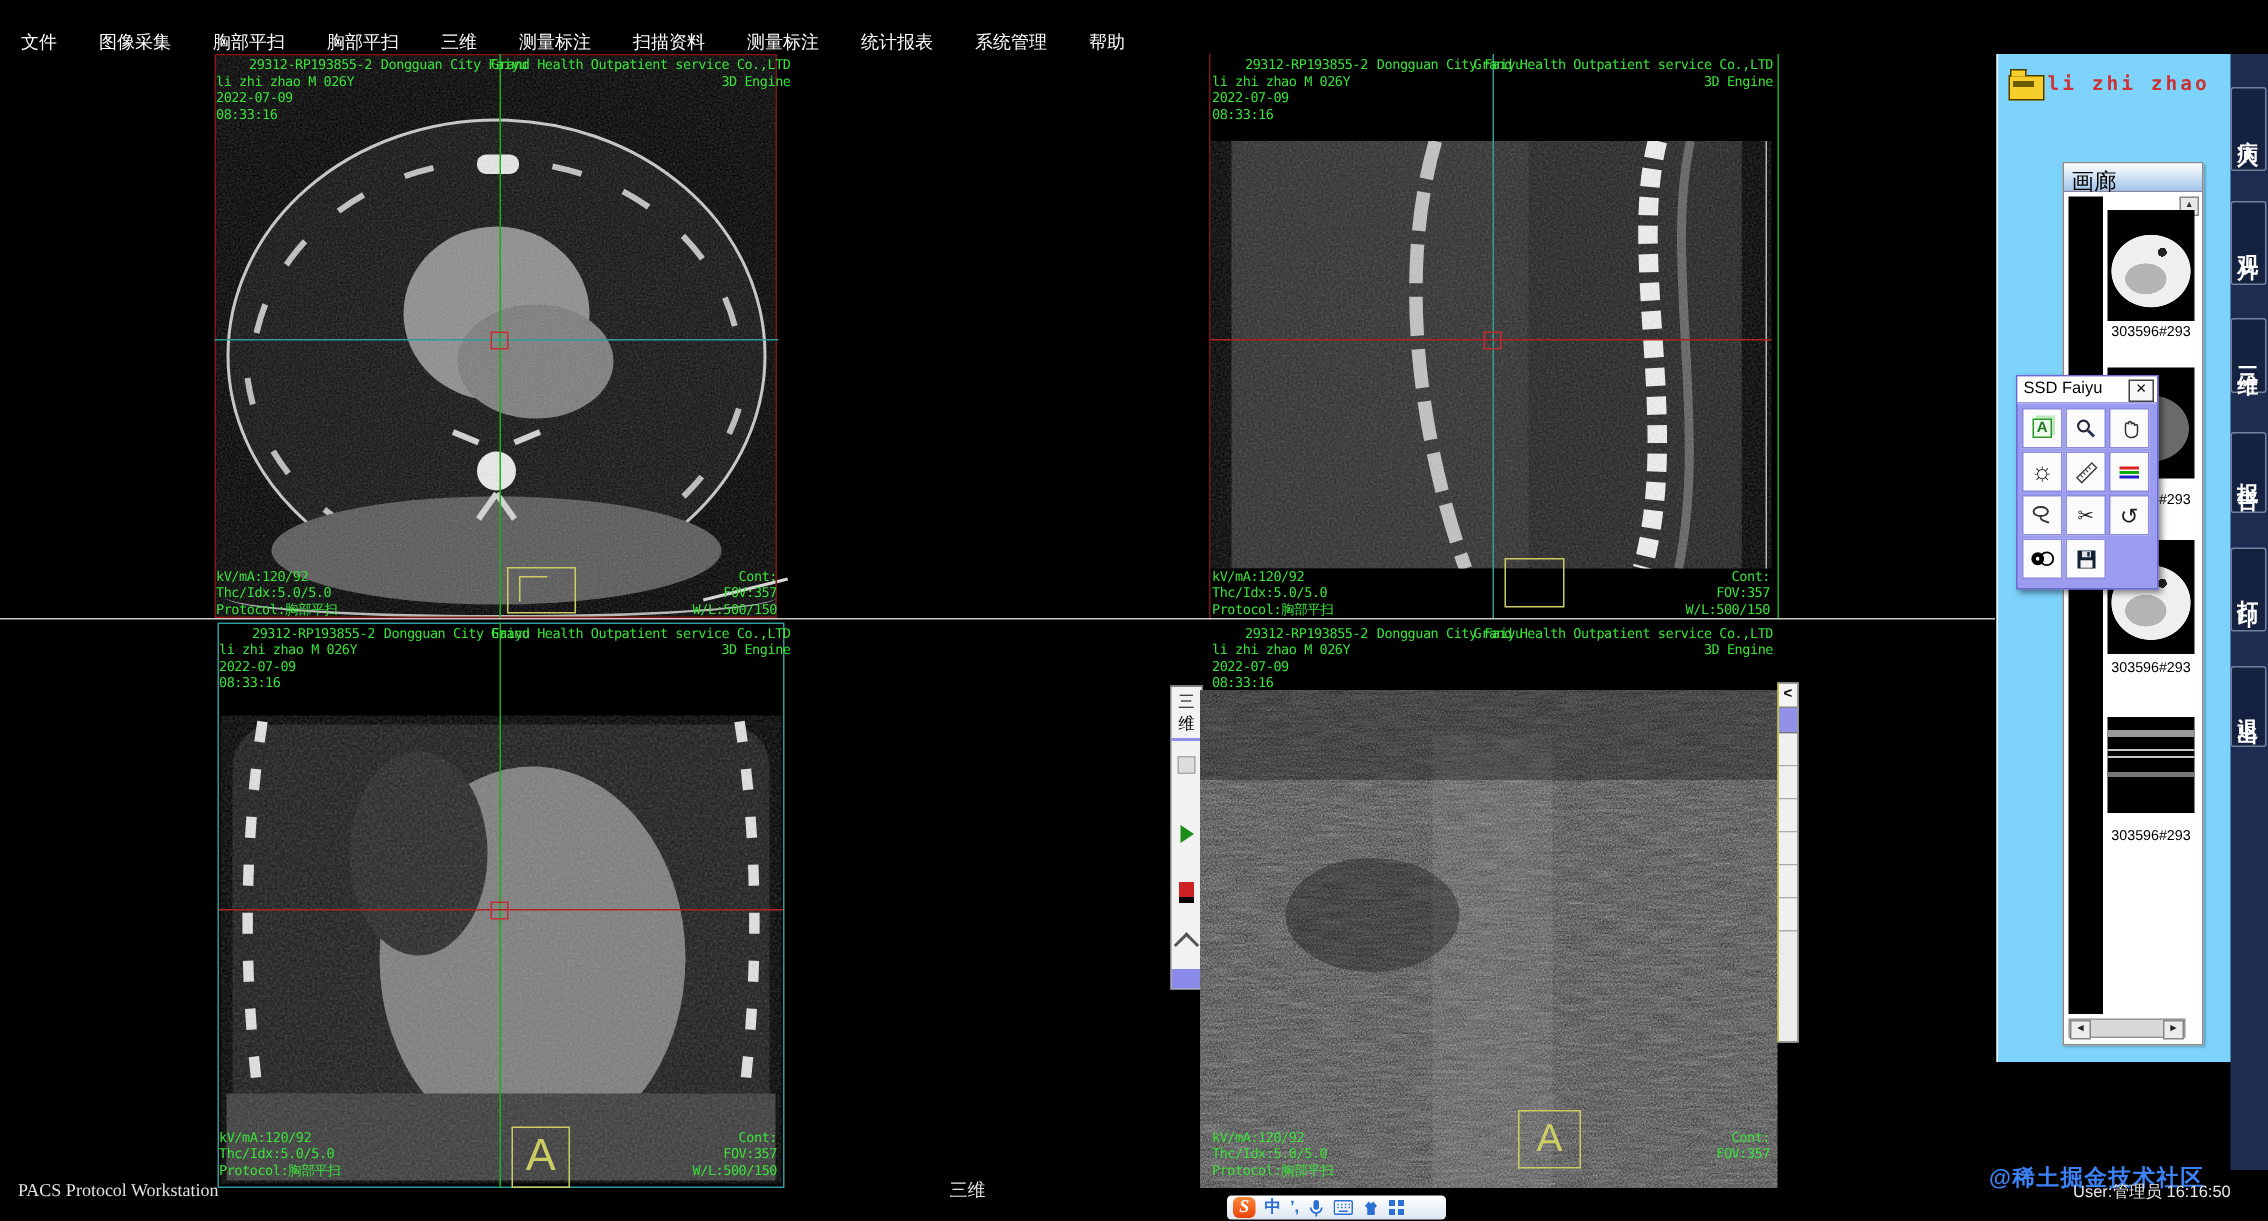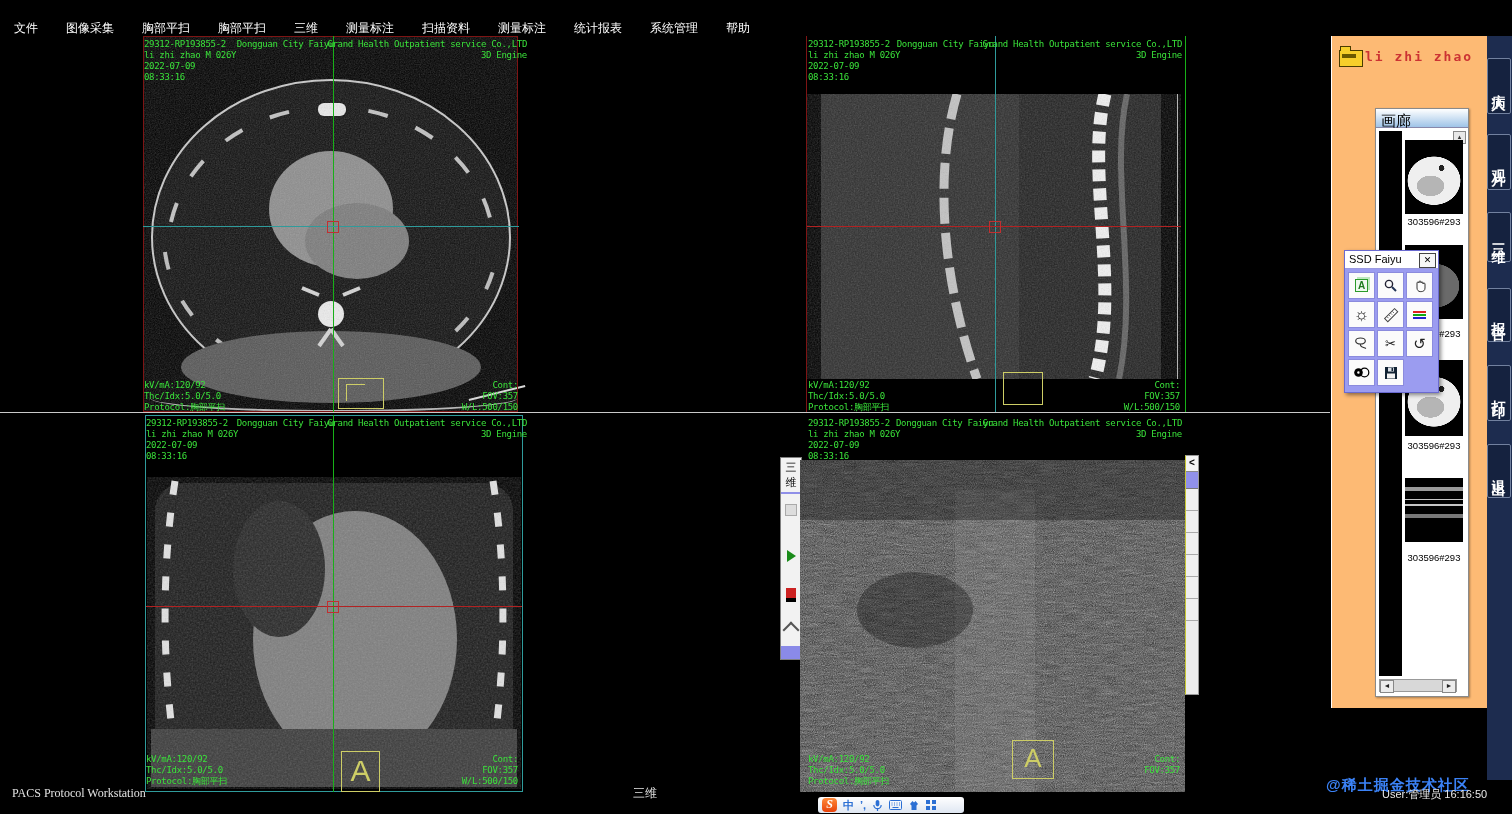--- a/index.html
+++ b/index.html
@@ -15,21 +15,21 @@
   
   .quad{position:absolute;overflow:hidden;}
   .quad svg.img{position:absolute;z-index:1;}
   .vline,.hline{position:absolute;z-index:4;}
   .refbox{position:absolute;width:10px;height:10px;border:1px solid #c03030;z-index:6;}
   .marker{position:absolute;border:1px solid #cdcd66;z-index:6;color:#cdcd66;
     text-align:center;font-family:"Liberation Sans",sans-serif;font-weight:200;}
   .ovl{position:absolute;z-index:7;font:9px "DejaVu Sans Mono",monospace;color:#3ae23a;
     letter-spacing:-0.3px;line-height:11px;white-space:nowrap;}
   .ovl.r{text-align:right;}
-  .ovl .row{display:flex;justify-content:space-between;gap:6px;}
+  .ovl .row{display:flex;justify-content:space-between;gap:6px;margin-left:22px;}
   .streak{position:absolute;z-index:3;background:#d8d8d8;}
   .arcline{position:absolute;z-index:2;border-bottom:2px solid #b9b9b9;border-radius:50%;}
   
   .fragpanel{position:absolute;background:#f2f2f2;border:1px solid #808080;z-index:2;box-sizing:border-box;}
   .frag-title{font-size:11px;color:#000;text-align:center;padding-top:2px;}
   .frag-sep{height:2px;background:#8f8fe8;margin:2px 0;}
   .frag-ico{margin:10px auto;width:10px;height:10px;}
   .rightstrip{position:absolute;z-index:3;background:#ececec;border:1px solid #999;
     border-left:1px solid #c8c832;box-sizing:border-box;}
   .rs-btn{height:15px;border-bottom:1px solid #888;background:#f4f4f4;text-align:center;
@@ -44,21 +44,21 @@
   
   #imebar{position:absolute;left:818px;top:797px;width:146px;height:16px;z-index:9;
     background:linear-gradient(#ffffff,#dfe7f2);border-radius:3px;display:flex;
     align-items:center;gap:6px;padding:0 4px;box-sizing:border-box;}
   #imebar .slogo{width:15px;height:14px;border-radius:4px;color:#fff;
     background:linear-gradient(#ff8a3a,#e8420a);font:italic bold 12px "Liberation Serif",serif;
     text-align:center;line-height:13px;}
   #imebar .ic{color:#2b6fd4;font-size:11px;font-weight:bold;line-height:14px;}
   
   #sidebar{position:absolute;left:1331px;top:36px;width:181px;height:672px;
-    background:#fdba74;border-left:1px solid #fff;box-sizing:border-box;}
+    background:#7dd3fc;border-left:1px solid #fff;box-sizing:border-box;}
   .folder{position:absolute;left:7px;top:14px;width:22px;height:15px;background:#f6cf2a;
     border:1px solid #4a3c00;}
   .folder::before{content:"";position:absolute;top:-5px;left:0px;width:9px;height:4px;
     background:#f6cf2a;border:1px solid #4a3c00;border-bottom:none;}
   .folder::after{content:"";position:absolute;left:2px;top:3px;width:14px;height:4px;background:#6b5a00;}
   #folderlabel{position:absolute;left:33px;top:13px;color:#cc3333;
     font:bold 13px "DejaVu Sans Mono",monospace;letter-spacing:2px;}
   
   #gallery{position:absolute;left:43px;top:72px;width:94px;height:589px;background:#fff;
     border:1px solid #8a8a8a;box-shadow:1px 1px 2px rgba(0,0,0,.35);box-sizing:border-box;}

